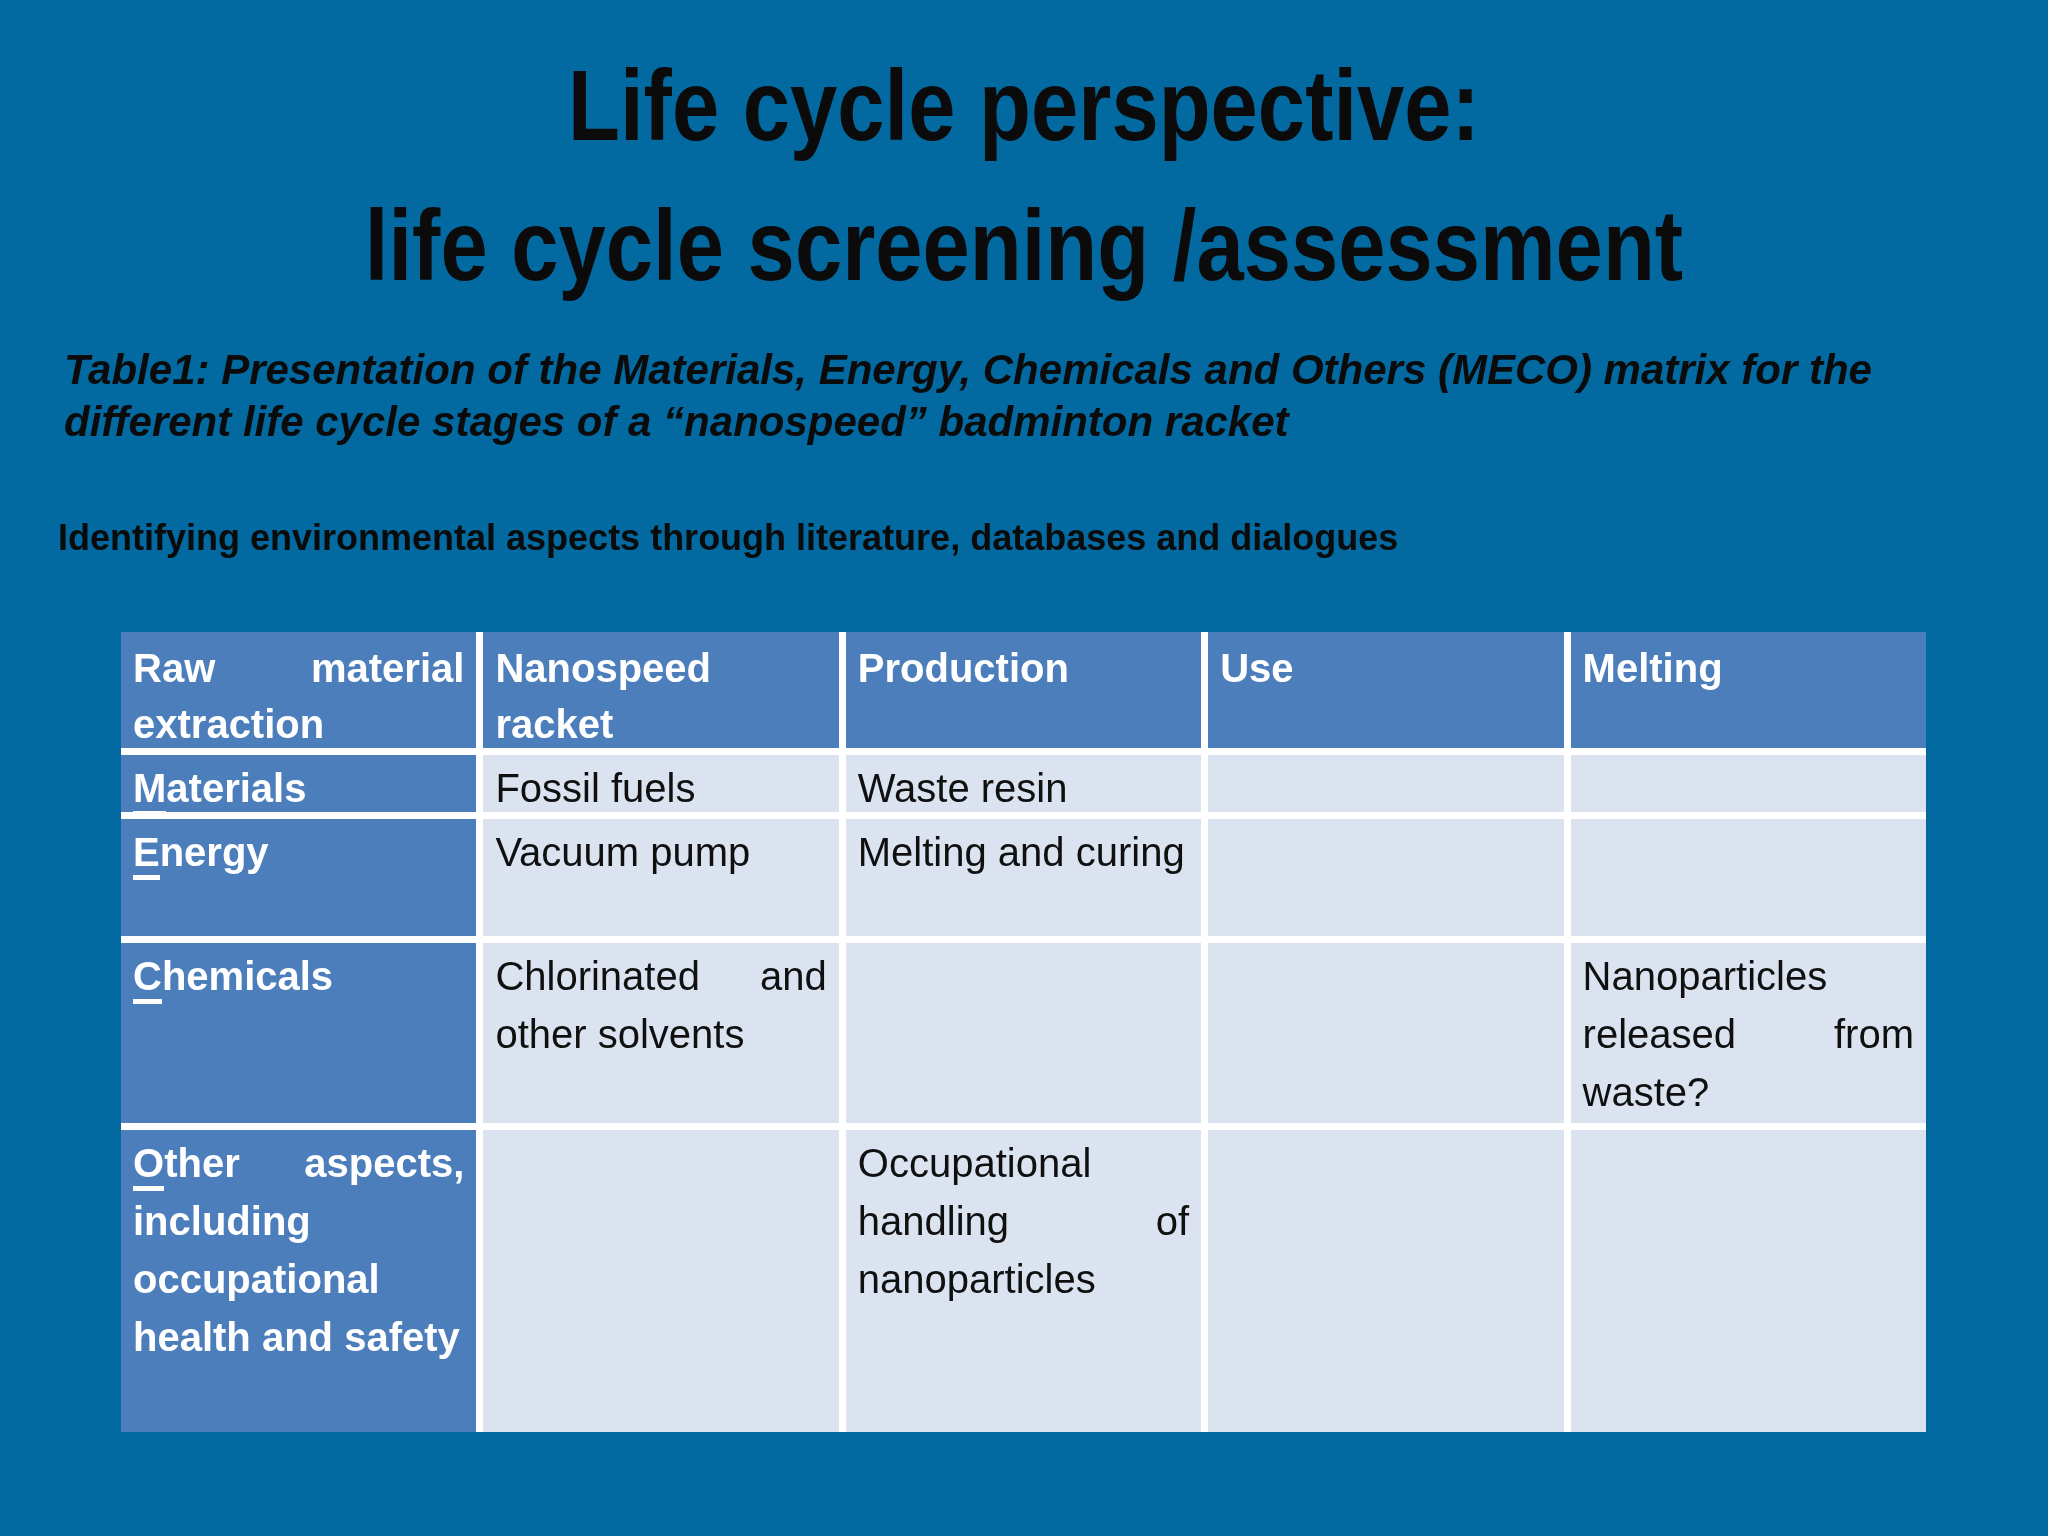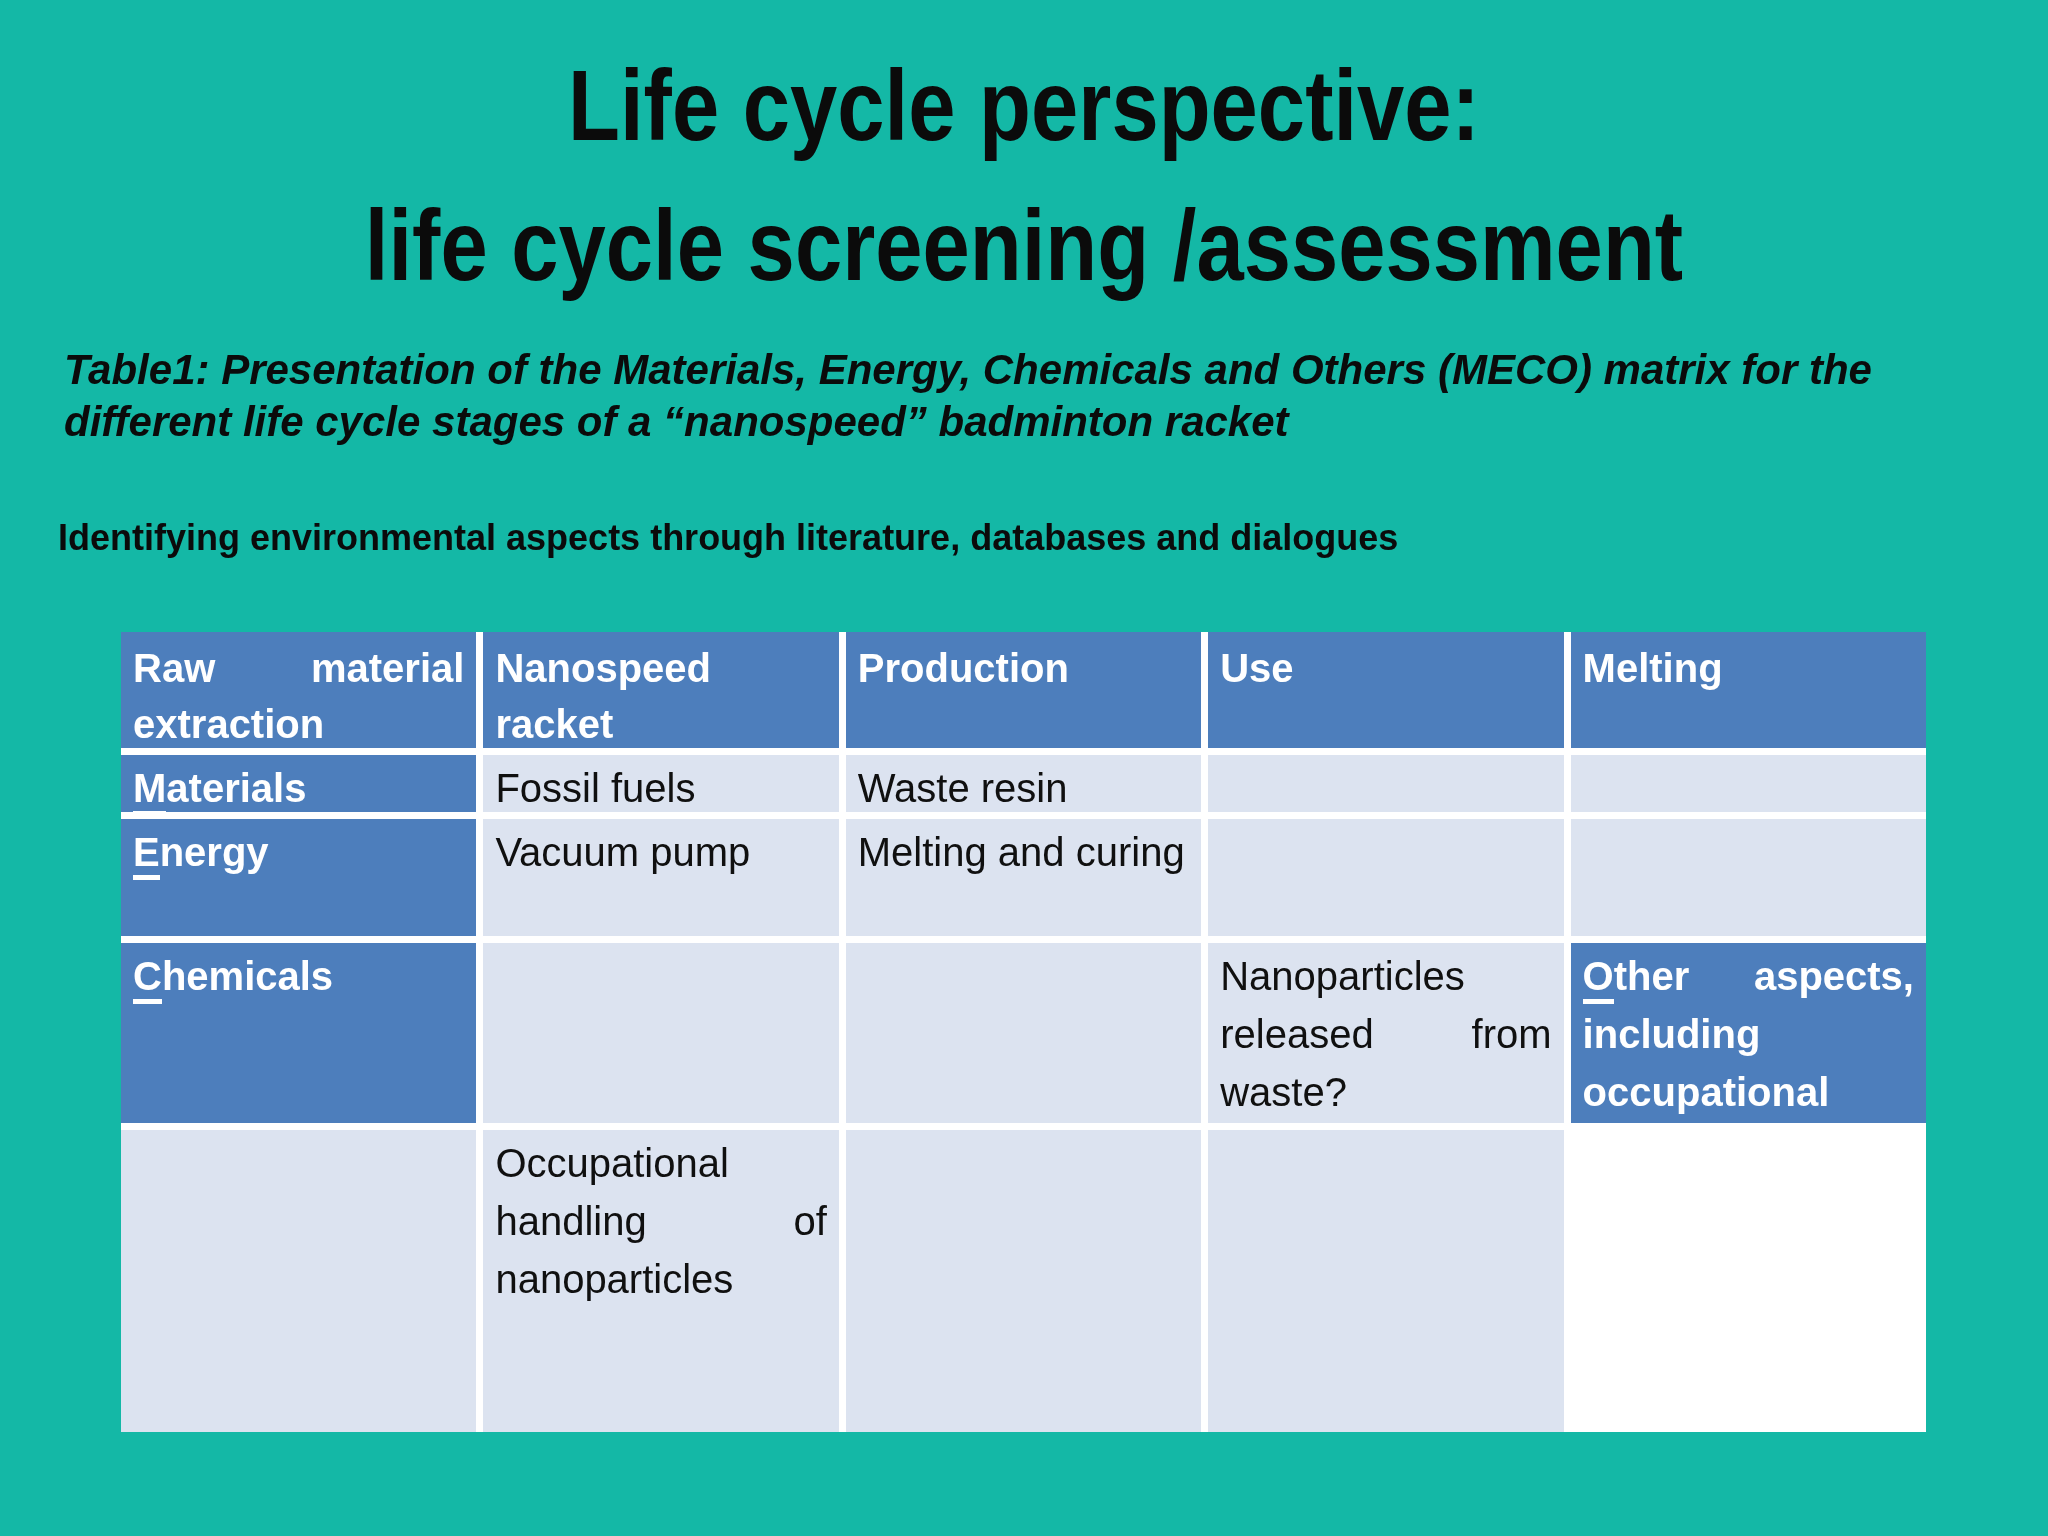--- a/index.html
+++ b/index.html
@@ -1,19 +1,19 @@
 <!DOCTYPE html>
 <html><head>
 <meta charset="utf-8">
 <style>
   * { margin: 0; padding: 0; box-sizing: border-box; }
   html, body { width: 2048px; height: 1536px; background: #ffffff; overflow: hidden; }
   body { font-family: "Liberation Sans", sans-serif; color: #000; position: relative; }
 
-  .slide { position: absolute; inset: 0; background: #14b8a6; padding-left: 8px; }
+  .slide { position: absolute; inset: 0; background: #0369a1; padding-left: 8px; }
 
   
   .title { position: absolute; top: 35px; left: 0; width: 2048px; text-align: center;
            font-weight: bold; font-size: 100px; line-height: 140px; color: #0b0b0b; }
   .title .tline { display: block; transform: scaleX(0.85); transform-origin: 50% 50%; white-space: nowrap; }
 
   
   .caption { position: absolute; top: 344px; left: 64px; width: 1930px;
              font-weight: bold; font-style: italic; font-size: 42px; line-height: 52px; color: #0b0b0b; }
 
@@ -61,20 +61,21 @@
     <div class="cell td"></div>
     <div class="cell td"></div>
 
     <div class="cell rl"><span class="fl">E</span><span>nergy</span></div>
     <div class="cell td">Vacuum pump</div>
     <div class="cell td">Melting and curing</div>
     <div class="cell td"></div>
     <div class="cell td"></div>
 
     <div class="cell rl"><span class="fl">C</span><span>hemicals</span></div>
+    <div class="cell td">Chlorinated and other solvents</div>
     <div class="cell td"></div>
     <div class="cell td"></div>
     <div class="cell td">Nanoparticles released from waste?</div>
 
     <div class="cell rl"><span class="fl">O</span><span>ther aspects, including occupational health and safety</span></div>
     <div class="cell td"></div>
     <div class="cell td">Occupational handling of nanoparticles</div>
     <div class="cell td"></div>
     <div class="cell td"></div>
 

